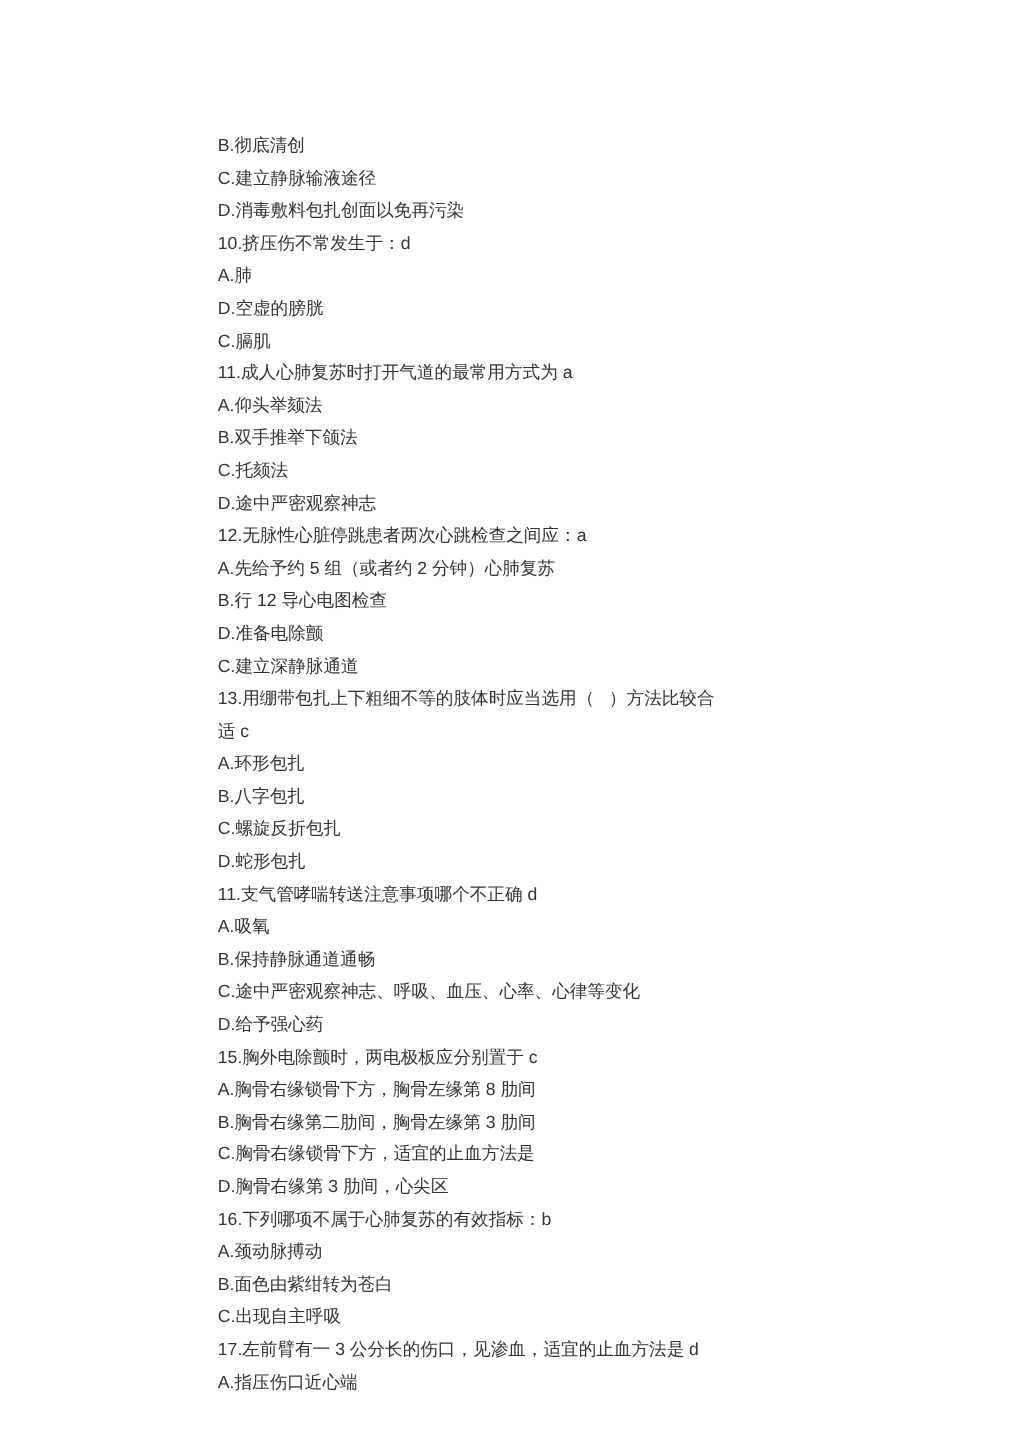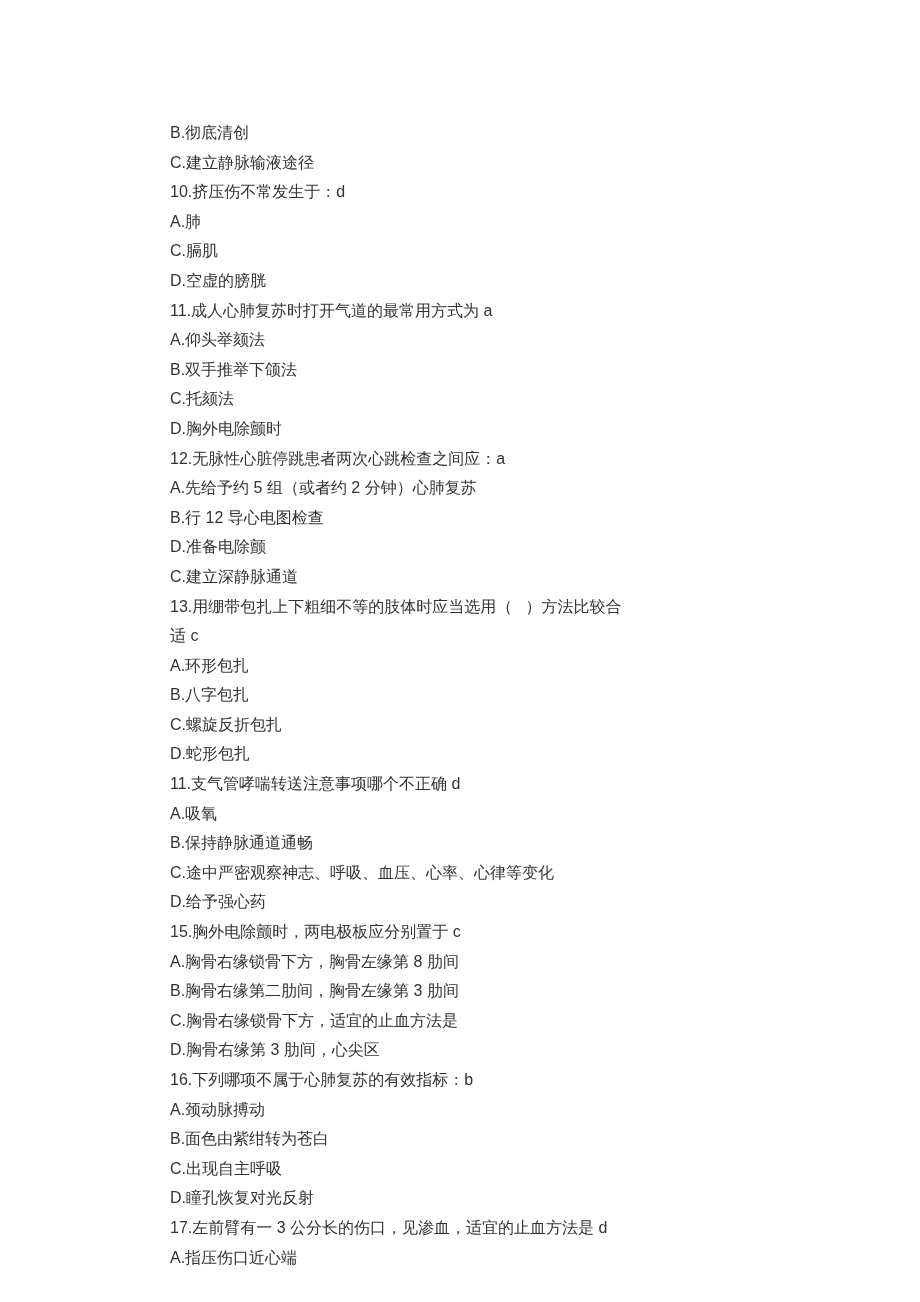--- a/index.html
+++ b/index.html
@@ -13,37 +13,39 @@
   }
   .page {
     width: 920px;
     min-height: 1302px;
     padding: 118px 170px 90px 170px;
     box-sizing: border-box;
   }
   .line {
     white-space: pre-wrap;
     word-break: break-all;
+    margin-left: 28px;
   }
 </style>
 </head>
 <body>
 
 <div class="page">
   <div class="line">B.彻底清创</div>
   <div class="line">C.建立静脉输液途径</div>
+  <div class="line">D.消毒敷料包扎创面以免再污染</div>
   <div class="line">10.挤压伤不常发生于：d</div>
   <div class="line">A.肺</div>
+  <div class="line">D.空虚的膀胱</div>
   <div class="line">C.膈肌</div>
-  <div class="line">D.空虚的膀胱</div>
   <div class="line">11.成人心肺复苏时打开气道的最常用方式为 a</div>
   <div class="line">A.仰头举颏法</div>
   <div class="line">B.双手推举下颌法</div>
   <div class="line">C.托颏法</div>
-  <div class="line">D.胸外电除颤时</div>
+  <div class="line">D.途中严密观察神志</div>
   <div class="line">12.无脉性心脏停跳患者两次心跳检查之间应：a</div>
   <div class="line">A.先给予约 5 组（或者约 2 分钟）心肺复苏</div>
   <div class="line">B.行 12 导心电图检查</div>
   <div class="line">D.准备电除颤</div>
   <div class="line">C.建立深静脉通道</div>
   <div class="line">13.用绷带包扎上下粗细不等的肢体时应当选用（   ）方法比较合</div>
   <div class="line">适 c</div>
   <div class="line">A.环形包扎</div>
   <div class="line">B.八字包扎</div>
   <div class="line">C.螺旋反折包扎</div>
@@ -55,17 +57,16 @@
   <div class="line">D.给予强心药</div>
   <div class="line">15.胸外电除颤时，两电极板应分别置于 c</div>
   <div class="line">A.胸骨右缘锁骨下方，胸骨左缘第 8 肋间</div>
   <div class="line">B.胸骨右缘第二肋间，胸骨左缘第 3 肋间</div>
   <div class="line">C.胸骨右缘锁骨下方，适宜的止血方法是</div>
   <div class="line">D.胸骨右缘第 3 肋间，心尖区</div>
   <div class="line">16.下列哪项不属于心肺复苏的有效指标：b</div>
   <div class="line">A.颈动脉搏动</div>
   <div class="line">B.面色由紫绀转为苍白</div>
   <div class="line">C.出现自主呼吸</div>
-  <div class="line">D.瞳孔恢复对光反射</div>
   <div class="line">17.左前臂有一 3 公分长的伤口，见渗血，适宜的止血方法是 d</div>
   <div class="line">A.指压伤口近心端</div>
 
 </div>
 
 </body></html>

